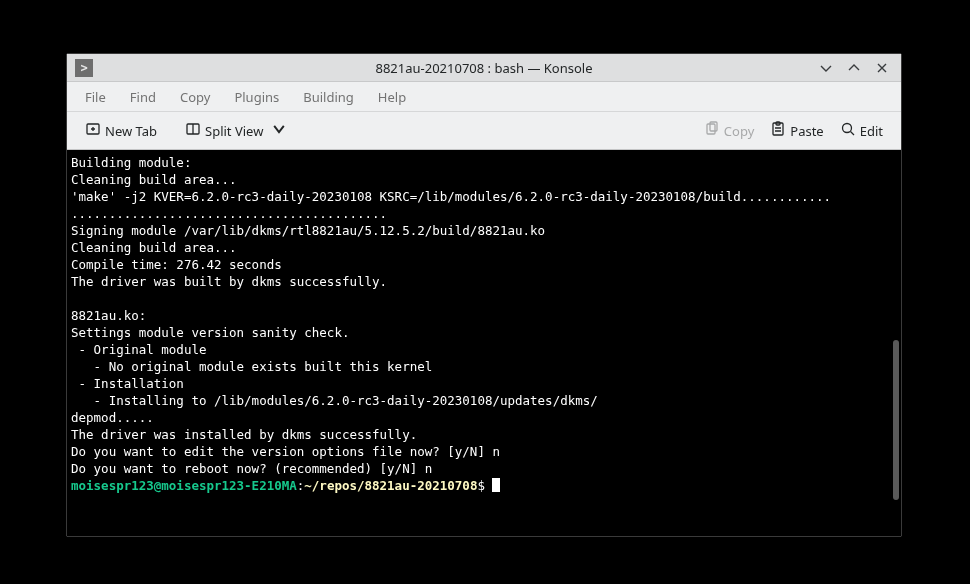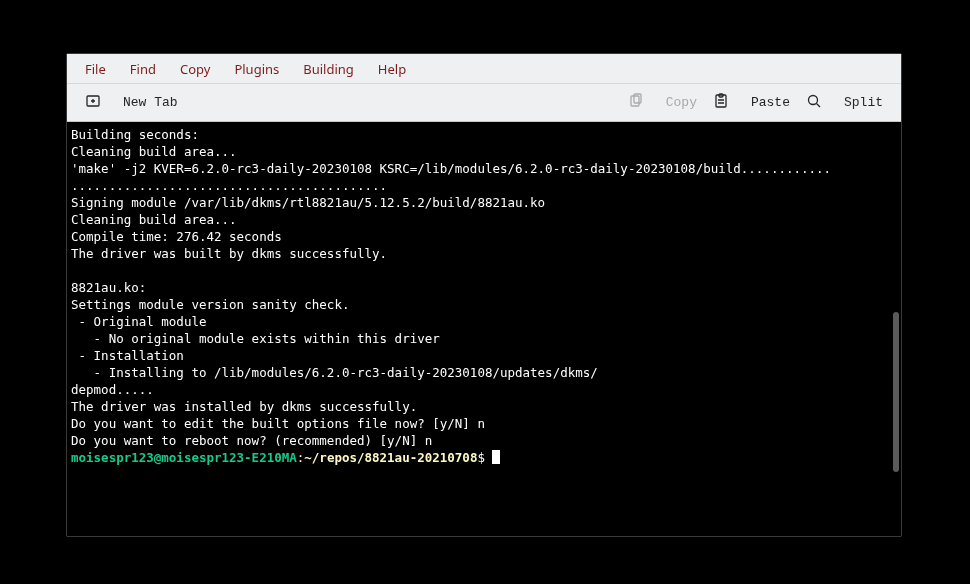--- a/index.html
+++ b/index.html
@@ -70,39 +70,38 @@
     height: 30px;
     display: flex;
     align-items: center;
     gap: 0;
     padding: 0 6px;
     background: #eff0f1;
     border-bottom: 1px solid #d6d7d8;
   }
   .menu-item {
     padding: 5px 12px;
-    color: #7f1d1d;
+    color: #737373;
     cursor: pointer;
   }
   .toolbar {
     height: 38px;
     display: flex;
     align-items: center;
     padding: 0 10px;
     background: #eff0f1;
     border-bottom: 1px solid #c4c5c6;
   }
   .tb-btn {
     display: flex;
     align-items: center;
-    gap: 22px;
+    gap: 4px;
     padding: 4px 8px;
     color: #232627;
     cursor: pointer;
-    font-family: Liberation Mono, monospace;
   }
   .tb-btn.disabled { color: #a8a9aa; cursor: default; }
   .tb-btn svg { width: 16px; height: 16px; stroke: currentColor; stroke-width: 1.3; fill: none; }
   .tb-sep { width: 12px; }
   .tb-right { margin-left: auto; display: flex; align-items: center; justify-content: space-between; }
   .chev { margin-left: 4px; }
 
   .terminal {
     flex: 1;
     background: #000;
@@ -135,20 +134,41 @@
     height: 160px;
     background: #5a5a5a;
     border-radius: 3px;
   }
 </style>
 </head>
 <body>
 
 <div class="window">
 
+  <div class="titlebar">
+    <div class="title-icon"></div>
+    <div class="title-text">8821au-20210708 : bash — Konsole</div>
+    <div class="window-controls">
+      <div class="wc">
+        <svg viewBox="0 0 14 14">
+            <path d="M2 5 L7 10 L12 5"></path>
+          </svg>
+      </div>
+      <div class="wc">
+        <svg viewBox="0 0 14 14">
+            <path d="M2 9 L7 4 L12 9"></path>
+          </svg>
+      </div>
+      <div class="wc">
+        <svg viewBox="0 0 14 14">
+            <path d="M3 3 L11 11 M11 3 L3 11"></path>
+          </svg>
+      </div>
+    </div>
+  </div>
 
   <div class="menubar">
     <div class="menu-item">File</div>
     <div class="menu-item">Find</div>
     <div class="menu-item">Copy</div>
     <div class="menu-item">Plugins</div>
     <div class="menu-item">Building</div>
     <div class="menu-item">Help</div>
   </div>
 
@@ -156,20 +176,34 @@
     <div class="tb-btn">
       <span>
         <svg viewBox="0 0 16 16">
             <rect x="2" y="3" width="12" height="10" rx="1"></rect>
             <path d="M8 6 L8 10 M6 8 L10 8"></path>
           </svg>
       </span>
       <span>New Tab</span>
     </div>
     <div class="tb-sep"></div>
+    <div class="tb-btn">
+      <span>
+        <svg viewBox="0 0 16 16">
+            <rect x="2" y="3" width="12" height="10" rx="1"></rect>
+            <path d="M8 3 L8 13"></path>
+          </svg>
+      </span>
+      <span>Split View</span>
+      <span class="chev">
+        <svg viewBox="0 0 10 10" width="10" height="10">
+            <path d="M2 3 L5 7 L8 3" fill="none" stroke="#232627" stroke-width="1.2"></path>
+          </svg>
+      </span>
+    </div>
 
     <div class="tb-right">
       <div class="tb-btn disabled">
         <span>
           <svg viewBox="0 0 16 16">
               <rect x="3" y="3" width="8" height="10" rx="1"></rect>
               <rect x="6" y="1" width="7" height="9" rx="1"></rect>
             </svg>
         </span>
         <span>Copy</span>
@@ -184,42 +218,42 @@
         </span>
         <span>Paste</span>
       </div>
       <div class="tb-btn">
         <span>
           <svg viewBox="0 0 16 16">
               <circle cx="7" cy="7" r="4.5"></circle>
               <path d="M10.5 10.5 L14 14"></path>
             </svg>
         </span>
-        <span>Split</span>
+        <span>Edit</span>
       </div>
     </div>
   </div>
 
   <div class="terminal">
-    <div class="term-inner"><span>Building seconds:</span>
+    <div class="term-inner"><span>Building module:</span>
 <span>Cleaning build area...</span>
 <span>'make' -j2 KVER=6.2.0-rc3-daily-20230108 KSRC=/lib/modules/6.2.0-rc3-daily-20230108/build............</span>
 <span>..........................................</span>
 <span>Signing module /var/lib/dkms/rtl8821au/5.12.5.2/build/8821au.ko</span>
 <span>Cleaning build area...</span>
 <span>Compile time: 276.42 seconds</span>
 <span>The driver was built by dkms successfully.</span>
 <span></span>
 <span>8821au.ko:</span>
 <span>Settings module version sanity check.</span>
 <span> - Original module</span>
-<span>   - No original module exists within this driver</span>
+<span>   - No original module exists built this kernel</span>
 <span> - Installation</span>
 <span>   - Installing to /lib/modules/6.2.0-rc3-daily-20230108/updates/dkms/</span>
 <span>depmod.....</span>
 <span>The driver was installed by dkms successfully.</span>
-<span>Do you want to edit the built options file now? [y/N] n</span>
+<span>Do you want to edit the version options file now? [y/N] n</span>
 <span>Do you want to reboot now? (recommended) [y/N] n</span>
 <span class="prompt-user">moisespr123@moisespr123-E210MA</span><span class="prompt-sym">:</span><span class="prompt-path">~/repos/8821au-20210708</span><span class="prompt-sym">$</span> <span class="cursor"></span></div>
     <div class="scrollbar"></div>
   </div>
 
 </div>
 
 </body></html>

